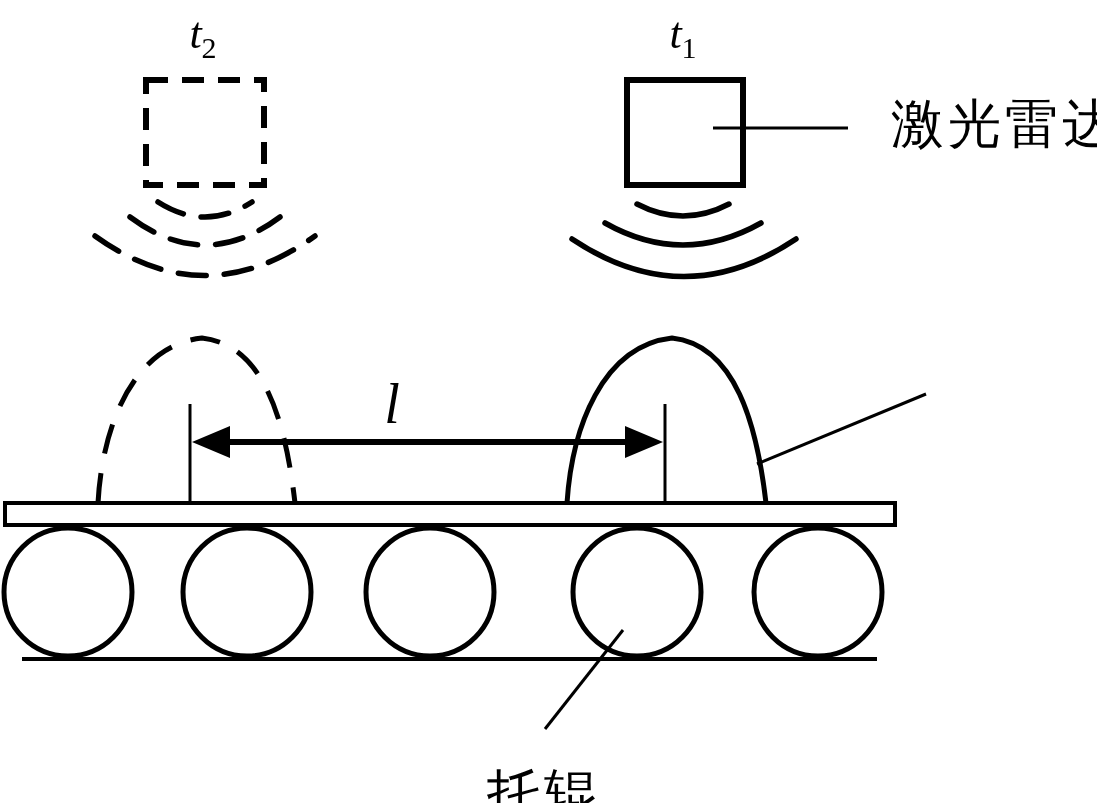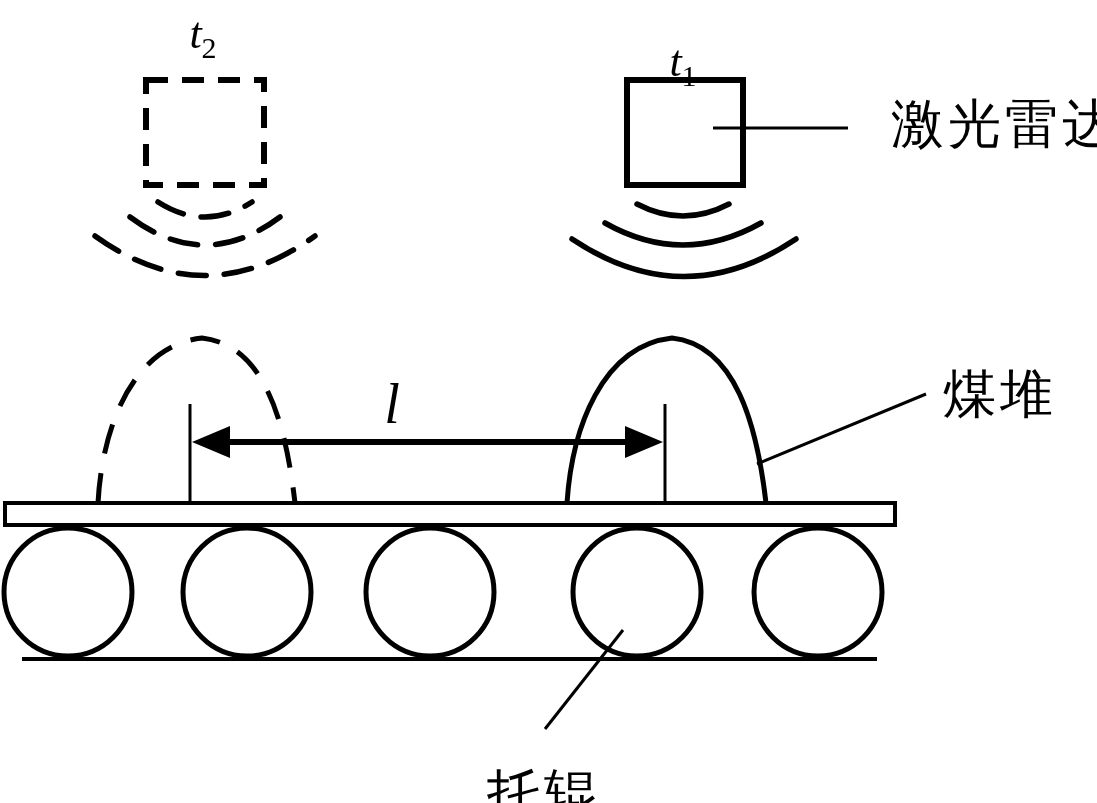--- a/index.html
+++ b/index.html
@@ -82,23 +82,22 @@
       <polygon points="663,442 625,426 625,458" fill="#000"></polygon>
     </g>
 
     <line x1="713" y1="128" x2="848" y2="128" stroke="#000" stroke-width="3"></line>
     <line x1="757" y1="464" x2="926" y2="394" stroke="#000" stroke-width="3"></line>
     <line x1="623" y1="630" x2="545" y2="729" stroke="#000" stroke-width="3"></line>
   </svg>
 
   <div class="lbl tmark" style="left:203px; top:12px;"><span>t</span><sub>2</sub></div>
 
-  <div class="lbl tmark" style="left:683px; top:12px;margin-top:28px;"><span>t</span><sub>1</sub></div>
+  <div class="lbl tmark" style="left:683px; top:12px;"><span>t</span><sub>1</sub></div>
 
   <div class="lbl dist" style="left:392px; top:376px;">l</div>
 
   <div class="lbl cjk" style="left:891px; top:98px;">激光雷达</div>
 
-  <div class="lbl cjk" style="left:943px; top:368px;">煤堆</div>
 
   <div class="lbl cjk" style="left:487px; top:768px;">托辊</div>
 
 </div>
 
 </body></html>

